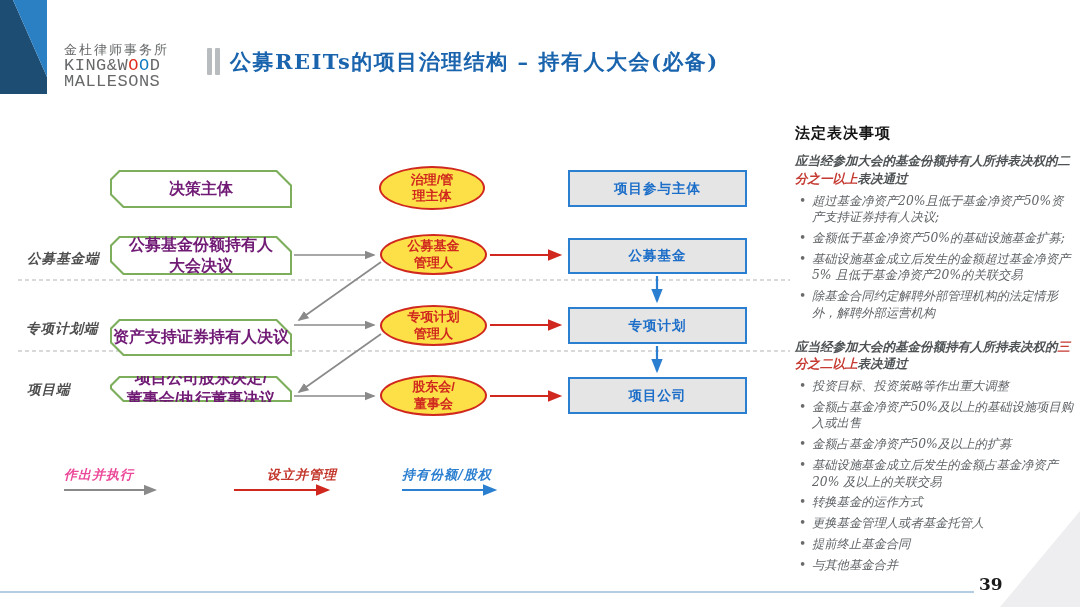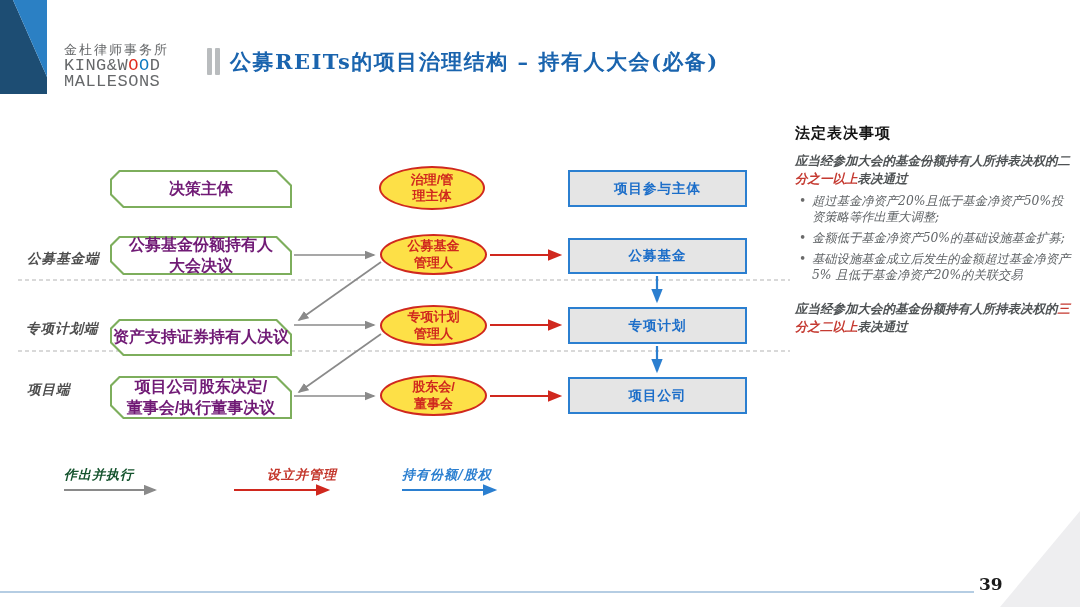--- a/index.html
+++ b/index.html
@@ -41,21 +41,21 @@
           line-height:1.25; background:#fde047; }
 
   
   .bbox { border:2px solid #2b7fd0; color:#1c6ec9; font-size:13.5px; background:#e5e5e5; letter-spacing:1px; }
 
   
   .row-label { position:absolute; z-index:2; font-family:"DejaVu Serif","Liberation Serif",serif;
           font-style:italic; font-weight:bold; color:#4e4e4e; font-size:13.5px; letter-spacing:1px; }
   .legend-label { position:absolute; z-index:2; font-family:"DejaVu Serif","Liberation Serif",serif;
           font-style:italic; font-weight:bold; font-size:13px; letter-spacing:1px; }
-  .legend-gray { color:#14532d; } .legend-red { color:#c3362b;margin-left:33px; } .legend-blue { color:#2b7fd0; }
+  .legend-gray { color:#ec4899; } .legend-red { color:#c3362b;margin-left:33px; } .legend-blue { color:#2b7fd0; }
 
   
   .panel { position:absolute; left:795px; top:124px; width:280px; z-index:2;
            font-family:"DejaVu Serif","Liberation Serif",serif; }
   .panel-title { font-size:15px; font-weight:bold; color:#151515; letter-spacing:1px; margin-bottom:9px; }
   .panel-intro { font-size:12.5px; font-style:italic; font-weight:bold; color:#4e5254;
                  line-height:1.42; margin:6px 0 5px; }
   .panel-intro .red { color:#c53a31; }
   .panel ul { list-style:none; margin:2px 0 16px; padding-left:17px; }
   .panel li { position:relative; font-size:12.3px; font-style:italic; color:#606467;
@@ -131,21 +131,21 @@
   </div>
   <div class="node gbox" style="left:110px; top:236px; width:182px; height:39px;">
     <div class="fill"></div>
     <div class="txt">公募基金份额持有人
 大会决议</div>
   </div>
   <div class="node gbox" style="left:110px; top:319px; width:182px; height:37px;">
     <div class="fill"></div>
     <div class="txt">资产支持证券持有人决议</div>
   </div>
-  <div class="node gbox" style="left:110px; top:376px; width:182px; height:43px;">
+  <div class="node gbox" style="left:110px; top:376px; width:182px; height:26px;">
     <div class="fill"></div>
     <div class="txt">项目公司股东决定/
 董事会/执行董事决议</div>
   </div>
 
   <div class="node oval" style="left:379px; top:166px; width:106px; height:44px;">治理/管
 理主体</div>
   <div class="node oval" style="left:380px; top:234px; width:107px; height:41px;">公募基金
 管理人</div>
   <div class="node oval" style="left:380px; top:305px; width:107px; height:41px;">专项计划
@@ -164,25 +164,36 @@
 
   <div class="legend-label legend-gray" style="left:64px; top:466px;">作出并执行</div>
   <div class="legend-label legend-red" style="left:234px; top:466px;">设立并管理</div>
   <div class="legend-label legend-blue" style="left:402px; top:466px;">持有份额/股权</div>
 
   <div class="panel">
     <div class="panel-title">法定表决事项</div>
 
     <div class="panel-intro"><span>应当经参加大会的基金份额持有人所持表决权的二</span><span class="red">分之一以上</span><span>表决通过</span></div>
     <ul>
-      <li>超过基金净资产20%且低于基金净资产50%投资策略等作出重大调整;</li>
+      <li>超过基金净资产20%且低于基金净资产50%资产支持证券持有人决议;</li>
       <li>金额低于基金净资产50%的基础设施基金扩募;</li>
       <li>基础设施基金成立后发生的金额超过基金净资产5% 且低于基金净资产20%的关联交易</li>
+      <li>除基金合同约定解聘外部管理机构的法定情形外，解聘外部运营机构</li>
     </ul>
 
     <div class="panel-intro"><span>应当经参加大会的基金份额持有人所持表决权的</span><span class="red">三分之二以上</span><span>表决通过</span></div>
+    <ul>
+      <li>投资目标、投资策略等作出重大调整</li>
+      <li>金额占基金净资产50%及以上的基础设施项目购入或出售</li>
+      <li>金额占基金净资产50%及以上的扩募</li>
+      <li>基础设施基金成立后发生的金额占基金净资产20% 及以上的关联交易</li>
+      <li>转换基金的运作方式</li>
+      <li>更换基金管理人或者基金托管人</li>
+      <li>提前终止基金合同</li>
+      <li>与其他基金合并</li>
+    </ul>
   </div>
 
   <div class="corner-tri"></div>
   <div class="footer-line"></div>
   <div class="page-num">39</div>
 
 </div>
 
 </body></html>

